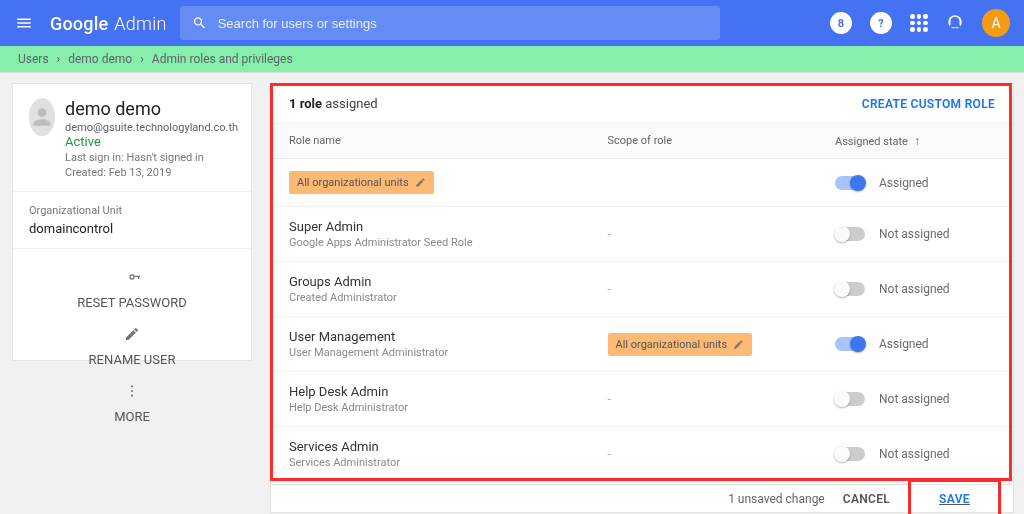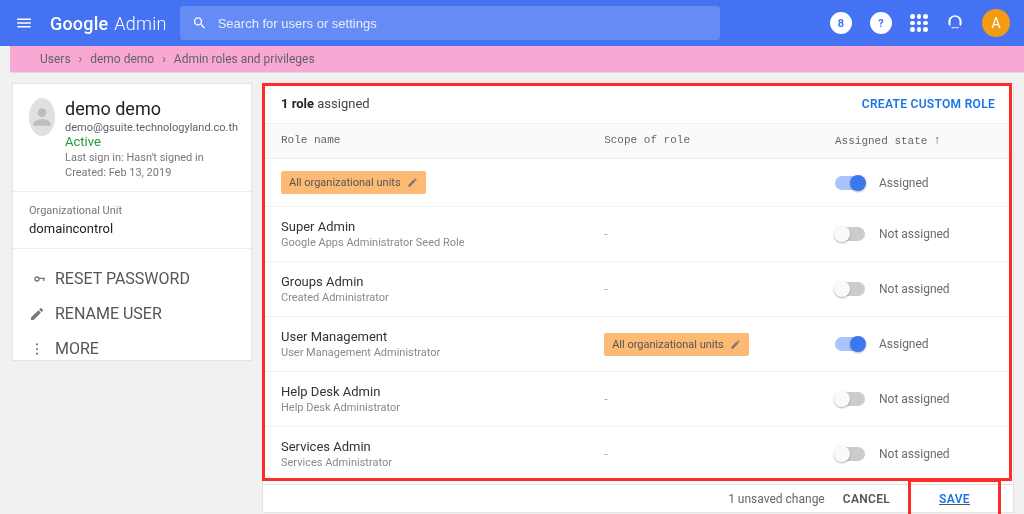--- a/index.html
+++ b/index.html
@@ -60,28 +60,27 @@
   .apps-grid {
     width: 18px; height: 18px; display:grid; grid-template-columns:repeat(3,1fr); grid-template-rows:repeat(3,1fr); gap:2px;
   }
   .apps-grid span { background:#fff; border-radius:50%; }
   .avatar-a {
     width: 28px; height:28px; border-radius:50%;
     background:#f39c12; color:#fff; display:flex; align-items:center; justify-content:center; font-size:14px;
   }
   
   .crumbs {
-    background:#f9a8d4;
+    background:#86efac;
     border-bottom:1px solid #ddd;
-    padding: 6px 30px;
+    padding: 6px 18px;
     font-size: 12px;
     color:#5f6368;
     display:flex;
     gap: 8px;
-    margin-left: 10px;
   }
   .crumbs a { color:#5f6368; text-decoration:none; }
   
   .main {
     display:flex;
     gap: 10px;
     padding: 10px 10px 0 12px;
   }
   
   .side {
@@ -100,31 +99,32 @@
   }
   .user-avatar svg { fill:#bdbdbd; }
   .user-name { font-size:18px; color:#222; }
   .user-email { font-size:11px; color:#5f6368; margin-top:2px; }
   .active { color:#1a9c3b; font-size:13px; margin-top:0; display:block;}
   .meta-line { font-size:11px; color:#777; margin-top:2px;}
   .side-sep { border:none; border-top:1px solid #eee; margin:12px -16px; }
   .ou-label { font-size:11px; color:#777; margin-top:4px;}
   .ou-value { font-size:13px; color:#222; margin-top:4px; margin-bottom:6px;}
   .action-row {
-    display:flex; align-items:center; gap:10px; padding:8px 0; color:#555; font-size:16px; cursor:pointer;
+    display:flex; align-items:center; gap:10px; padding:8px 0; color:#555; font-size:13px; cursor:pointer;flex-direction:column;
   }
   
   .panel {
     flex:1;
     background:#fff;
     border:1px solid #e3e3e3;
     position:relative;
     display:flex;
     flex-direction:column;
     height: 430px;
+    margin-left: 8px;
   }
   .highlight-top {
     border:3px solid #ff2a2a;
     position:absolute;
     top:-1px; left:-1px; right:1px;
     height: 398px;
     pointer-events:none;
   }
   .panel-head {
     display:flex; align-items:center; justify-content:space-between;
@@ -134,21 +134,20 @@
   }
   .panel-head .left strong { color:#222; }
   .create-role { color:#1a73e8; font-weight:600; font-size:12px; letter-spacing:.3px; cursor:pointer; }
   .thead {
     display:flex;
     background:#fafafa;
     border-bottom:1px solid #eee;
     font-size:11px;
     color:#666;
     padding: 10px 18px;
-    font-family: Liberation Mono, monospace;
   }
   .col-name { flex: 1.4; }
   .col-scope { flex: 1; }
   .col-state { width: 160px; display:flex; align-items:center; gap:6px;}
   .rows { overflow-y:auto; flex:1; }
   .row {
     display:flex;
     align-items:center;
     padding: 12px 18px;
     border-bottom:1px solid #f2f2f2;

